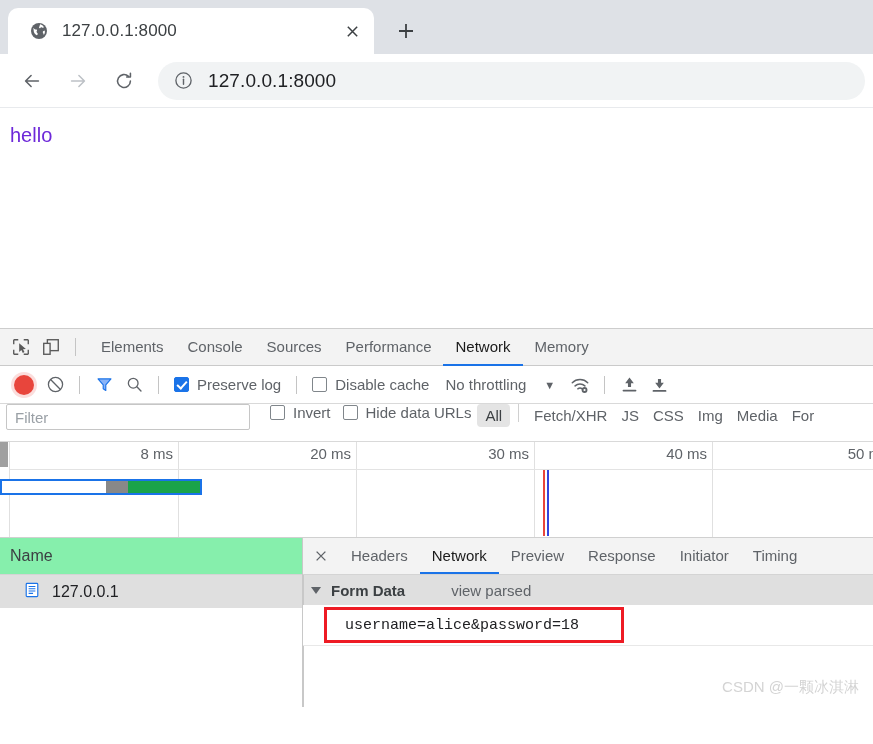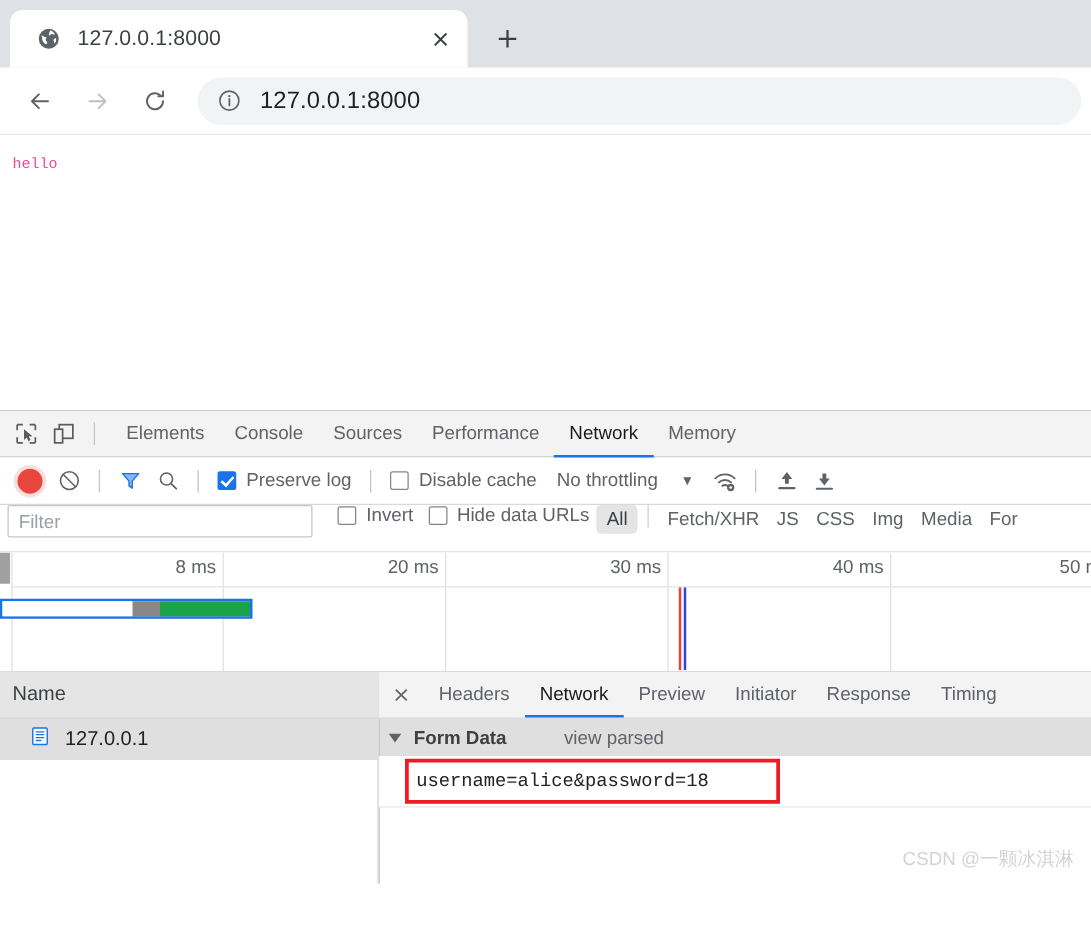--- a/index.html
+++ b/index.html
@@ -122,23 +122,23 @@
   }
 
   
   .viewport {
     height: 220px;
     background: #ffffff;
     padding: 16px 10px;
     box-sizing: border-box;
   }
   .page-text {
-    font-family: Liberation Mono, monospace;
-    font-size: 12px;
-    color: #ec4899;
+    font-family: Liberation Sans, sans-serif;
+    font-size: 20px;
+    color: #6d28d9;
   }
 
   
   .devtools {
     border-top: 1px solid #cdcdcd;
     background: #ffffff;
   }
   .dt-toolbar {
     height: 37px;
     display: flex;
@@ -365,21 +365,21 @@
   }
   .namepanel {
     width: 303px;
     flex: 0 0 303px;
     border-right: 1px solid #c8c8c8;
     box-sizing: border-box;
     background: #ffffff;
   }
   .name-header {
     height: 37px;
-    background: #e5e5e5;
+    background: #86efac;
     border-bottom: 1px solid #d4d4d4;
     display: flex;
     align-items: center;
     padding-left: 10px;
     font-size: 16px;
     color: #3c4043;
     box-sizing: border-box;
   }
   .name-row {
     height: 33px;
@@ -460,21 +460,21 @@
     position: absolute;
     left: 21px;
     top: 2px;
     width: 300px;
     height: 36px;
     border: 3px solid #ee1b24;
     background: #ffffff;
     box-sizing: border-box;
     display: flex;
     align-items: center;
-    padding-left: 6px;
+    padding-left: 18px;
   }
   .payload-text {
     font-family: "Liberation Mono", monospace;
     font-size: 15px;
     color: #202124;
     white-space: nowrap;
   }
   .detail-vsep {
     position: absolute;
     left: 0;
@@ -707,22 +707,22 @@
         <div class="detail-vsep"></div>
         <div class="detail-tabs">
           <div class="detail-close">
             <svg viewBox="0 0 16 16" width="14" height="14">
               <path d="M3 3 L13 13 M13 3 L3 13" stroke="#5f6368" stroke-width="1.6" fill="none"></path>
             </svg>
           </div>
           <div class="detail-tab">Headers</div>
           <div class="detail-tab active">Network</div>
           <div class="detail-tab">Preview</div>
+          <div class="detail-tab">Response</div>
           <div class="detail-tab">Initiator</div>
-          <div class="detail-tab">Response</div>
           <div class="detail-tab">Timing</div>
         </div>
 
         <div class="section-header">
           <span class="triangle-down"></span>
           <span class="section-title">Form Data</span>
           <span class="view-parsed">view parsed</span>
         </div>
 
         <div class="payload-row">

